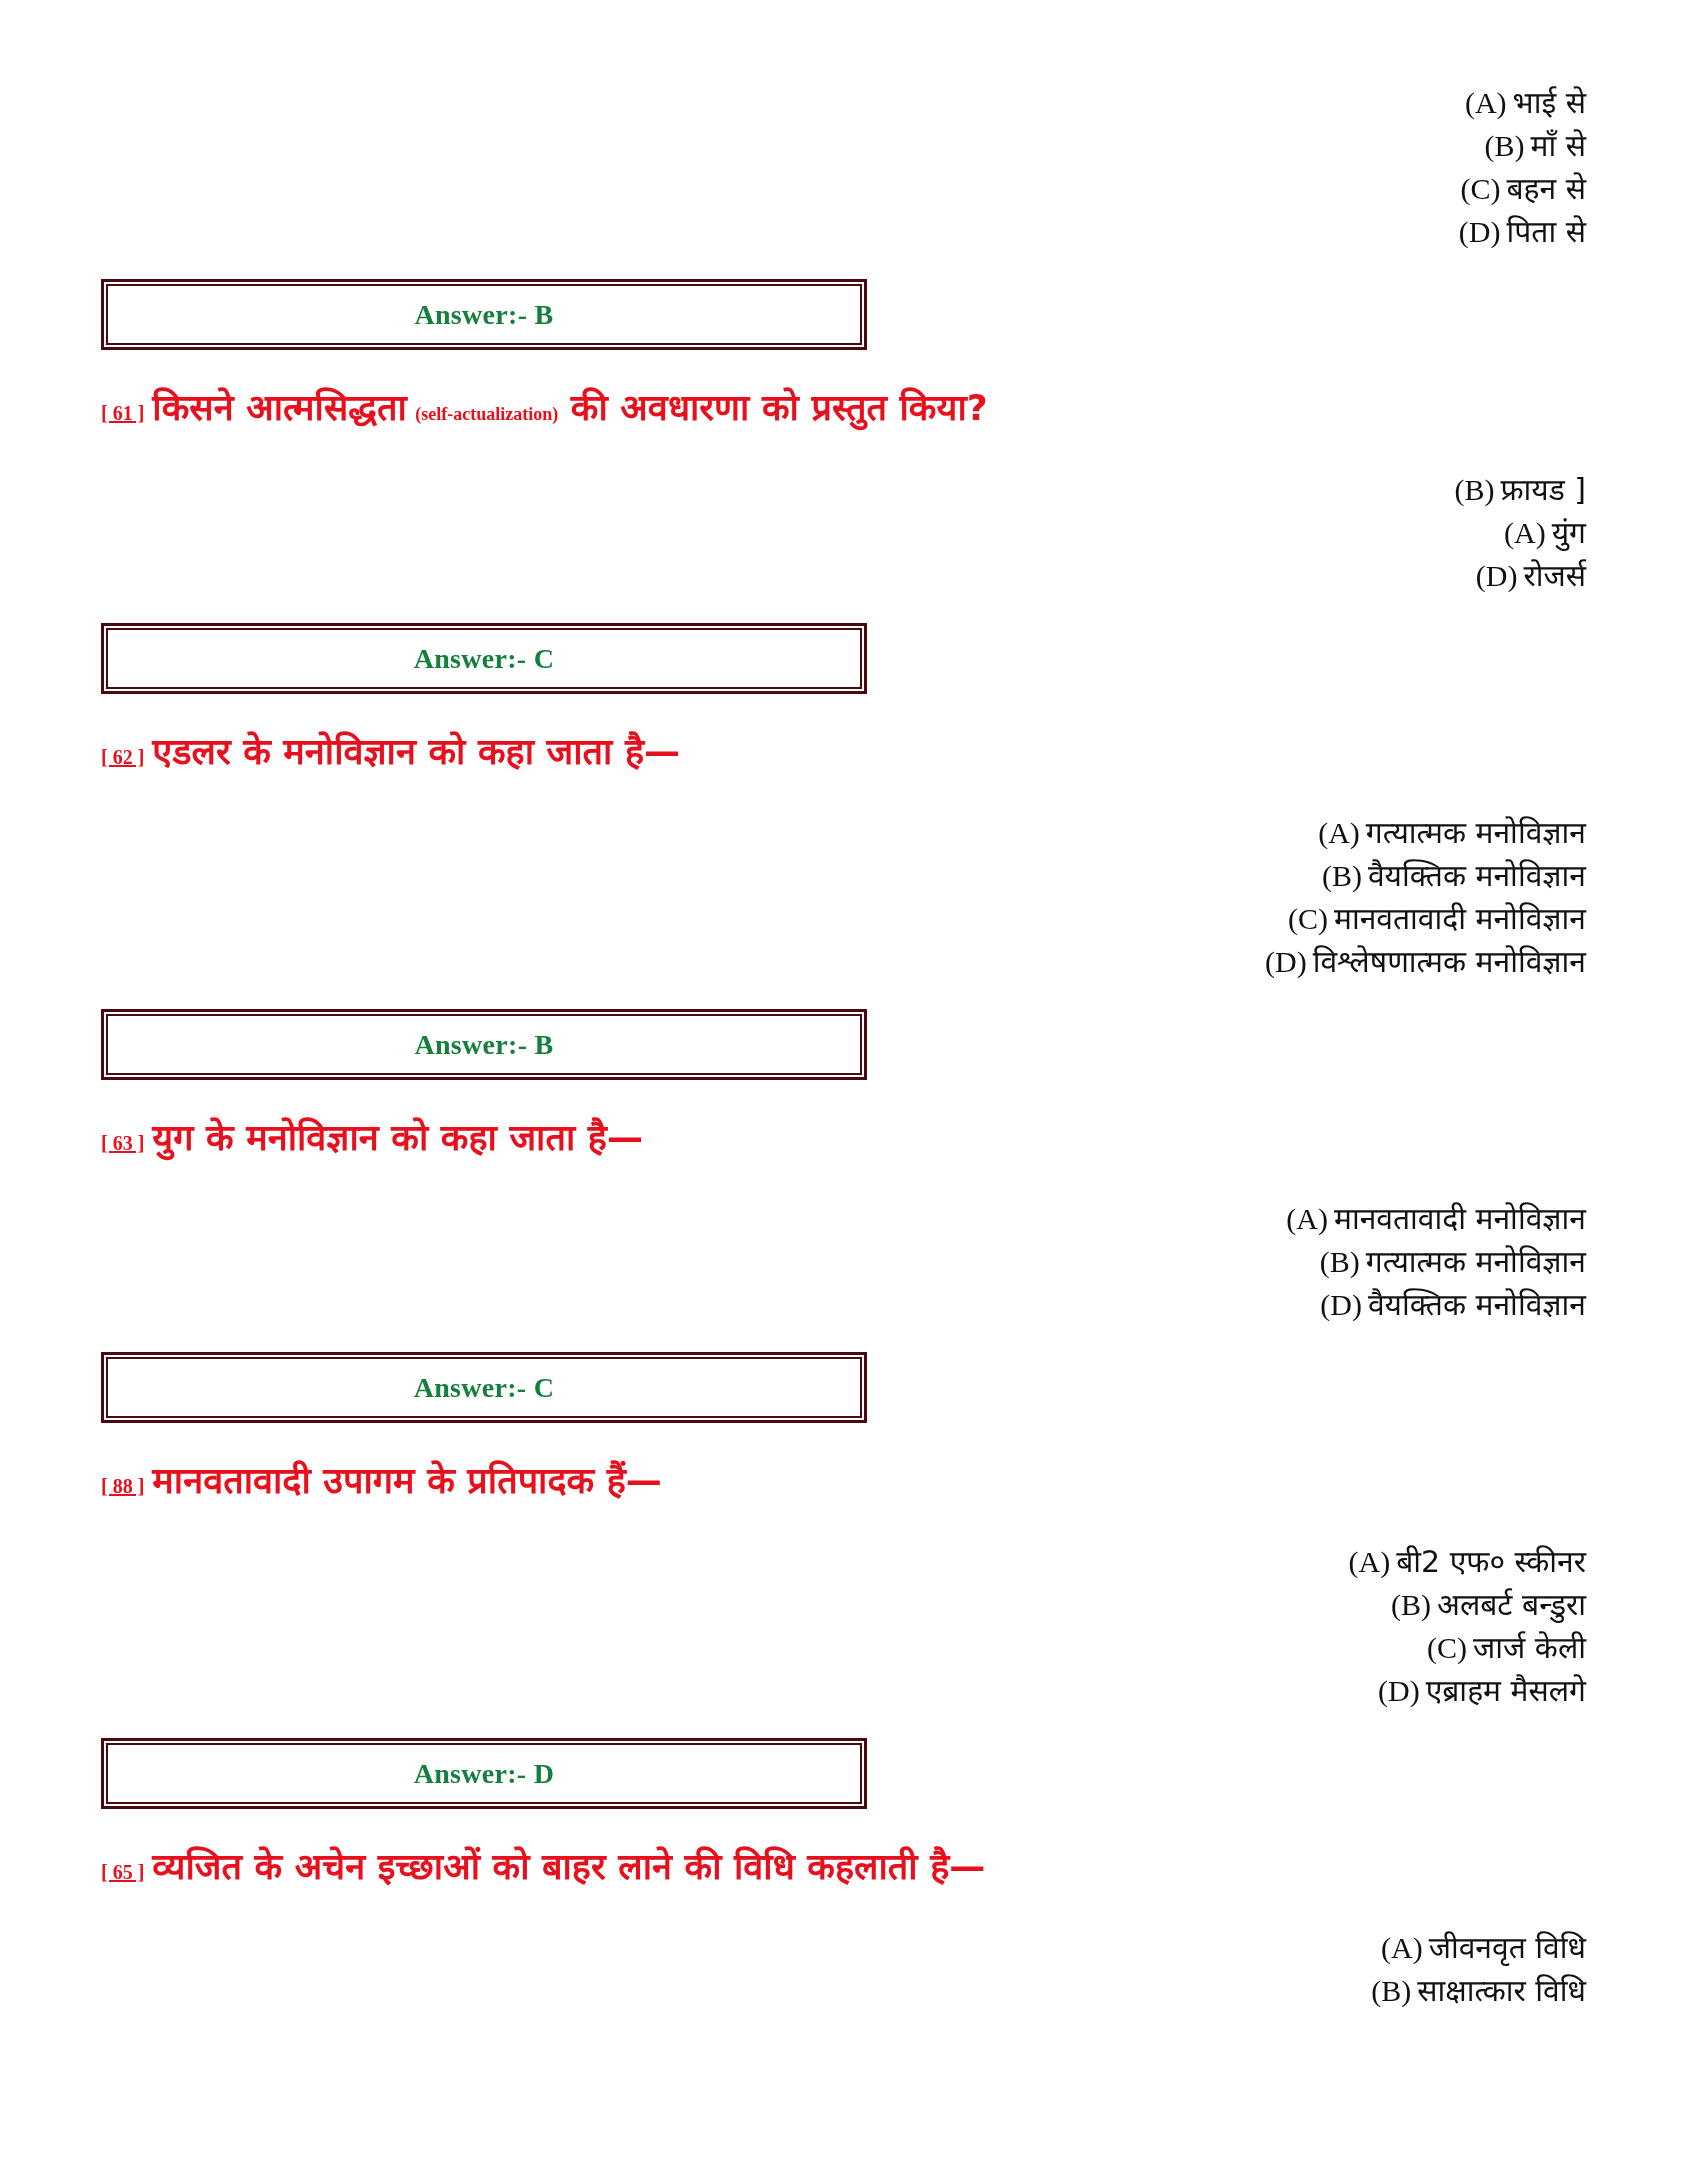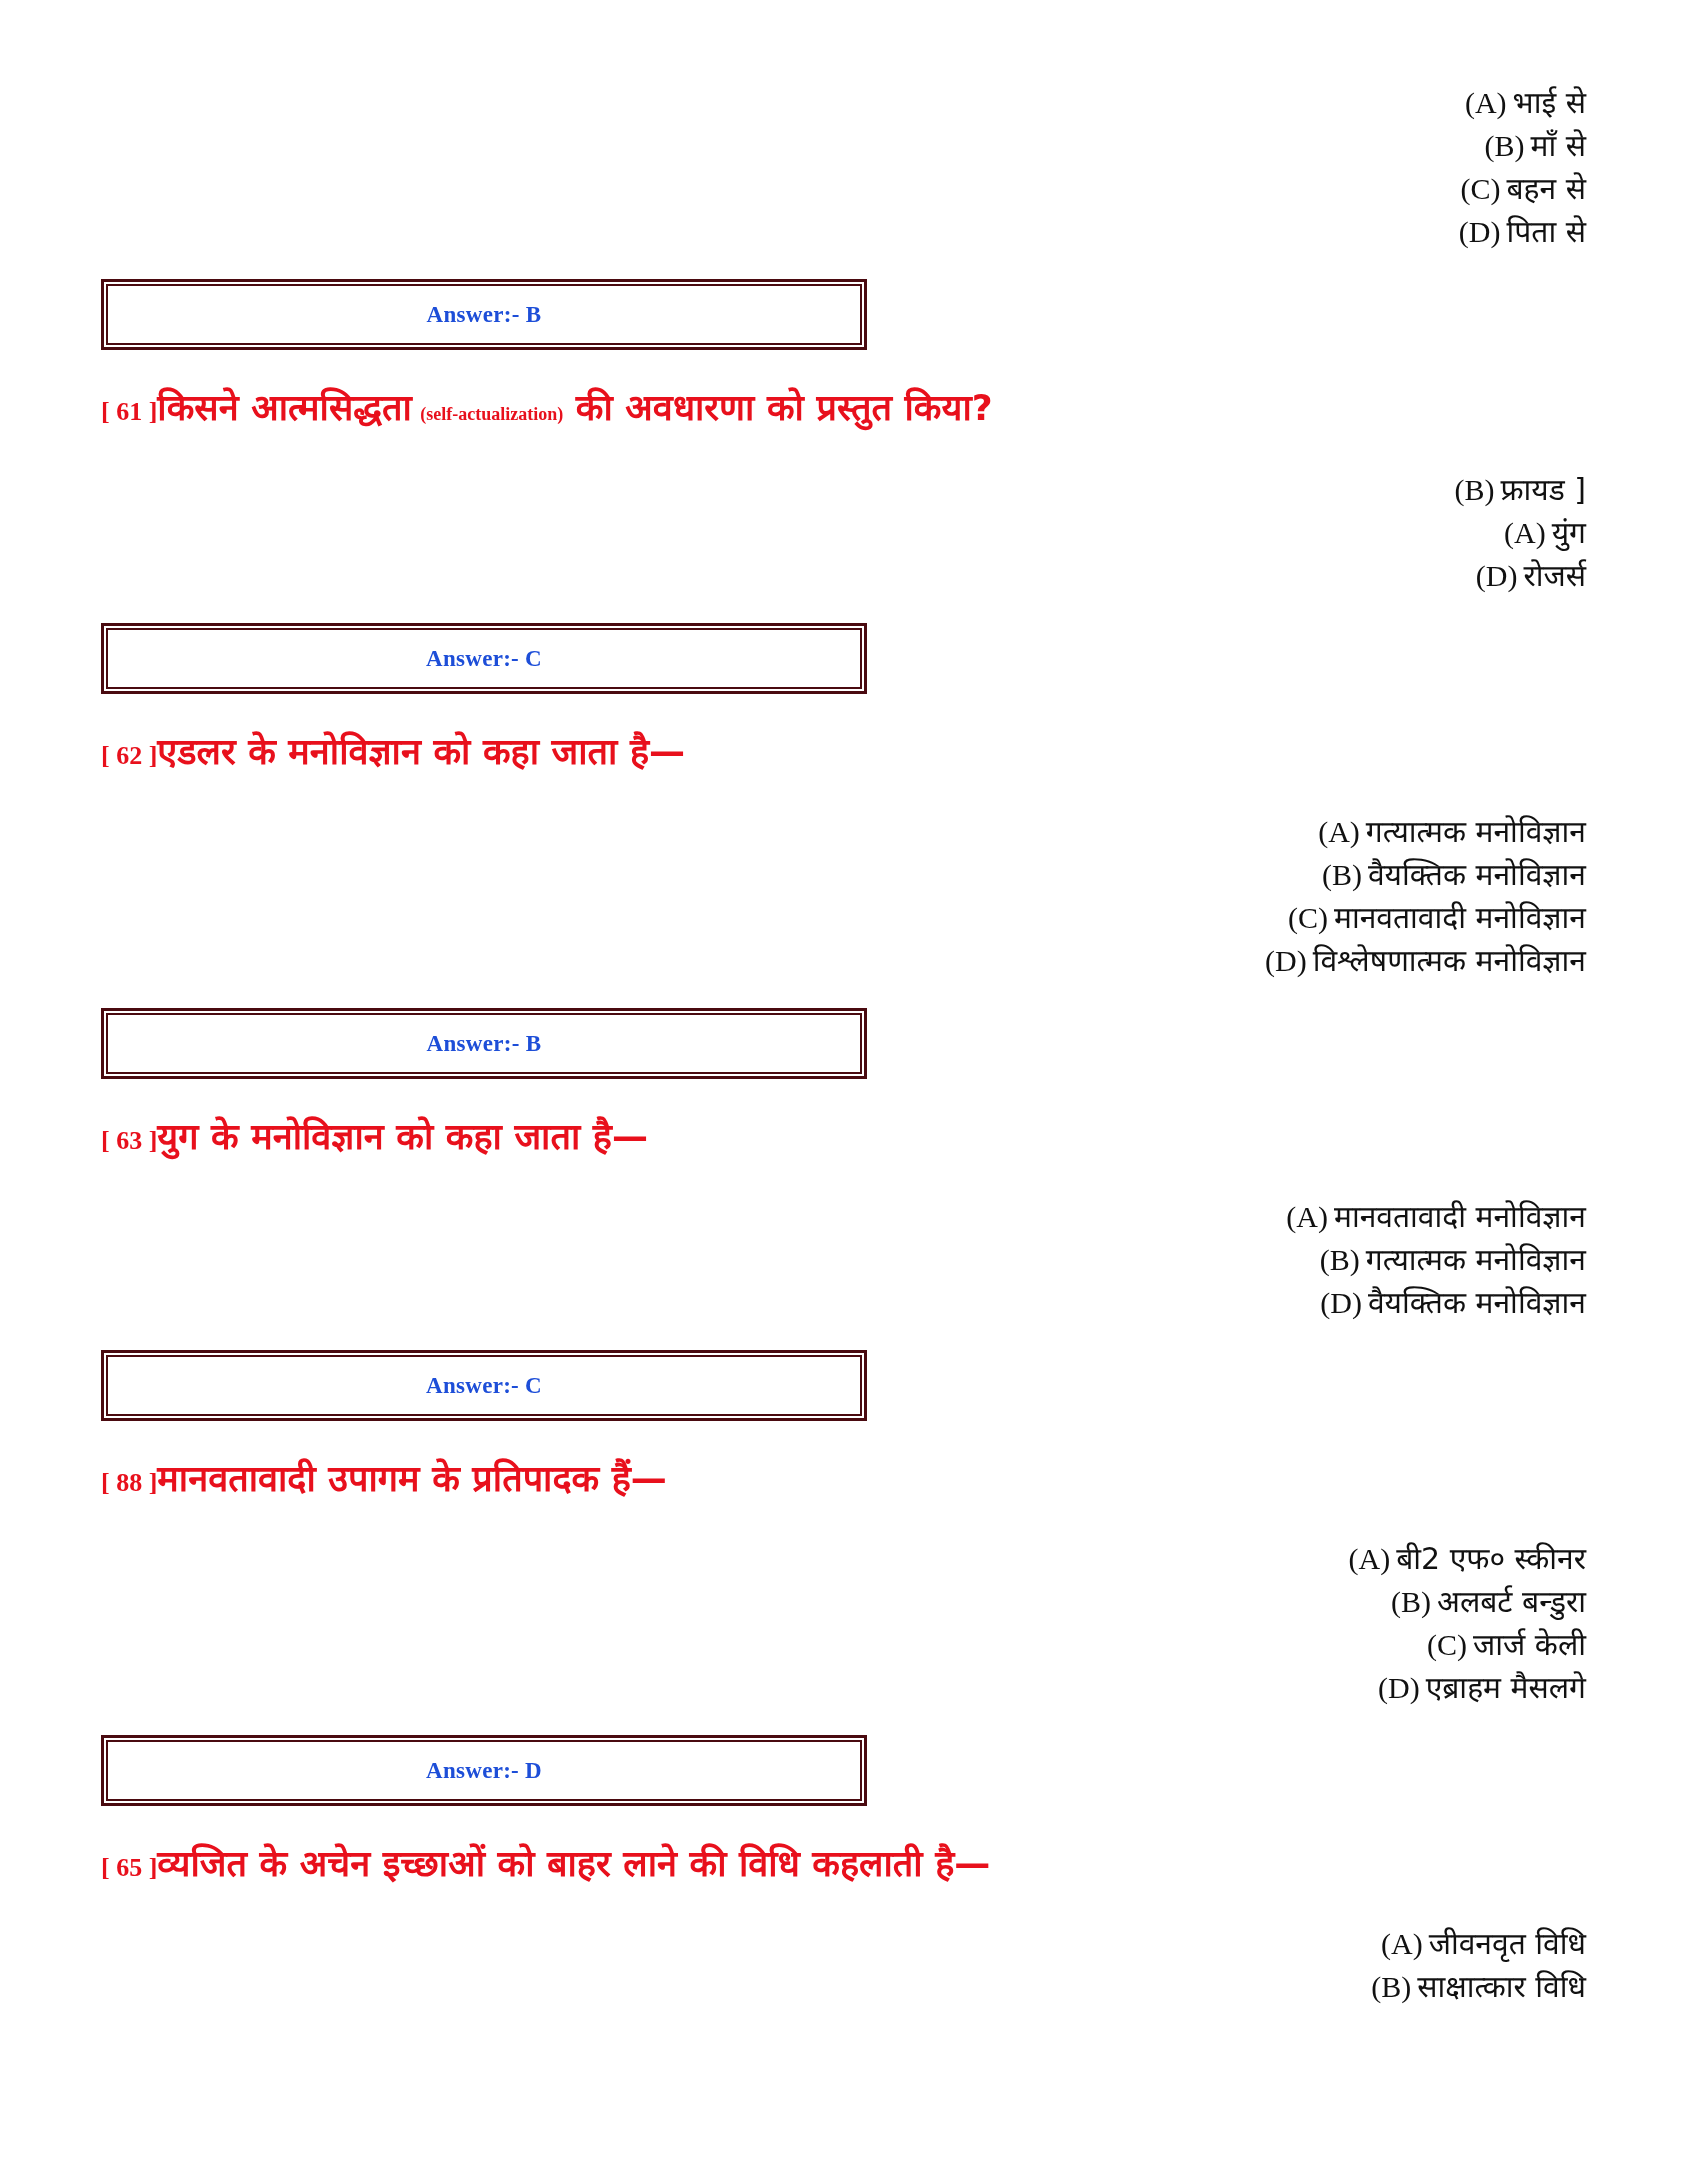--- a/index.html
+++ b/index.html
@@ -56,35 +56,37 @@
     .answer-inner {
       width: 100%;
       height: 100%;
       border: 2px solid #4a0a10;
       box-sizing: border-box;
       display: flex;
       align-items: center;
       justify-content: center;
       font-family: "Liberation Serif", serif;
       font-weight: bold;
-      font-size: 23px;
-      color: #1d4ed8;
+      font-size: 28px;
+      color: #15803d;
       letter-spacing: 0.3px;
     }
     .question {
       color: #e8101c;
       font-weight: bold;
       font-size: 34px;
       line-height: 40px;
       margin: 0 0 34px 0;
       white-space: nowrap;
     }
     .question .q-num {
       font-family: "Liberation Serif", serif;
-      font-size: 26px;
+      font-size: 20px;
+      margin-right: 8px;
+      text-decoration: underline;
     }
     .question .q-text {
       font-family: "DejaVu Sans", sans-serif;
       font-size: 36px;
     }
     .question .q-latin {
       font-family: "Liberation Serif", serif;
       font-size: 18px;
     }
     .block {

